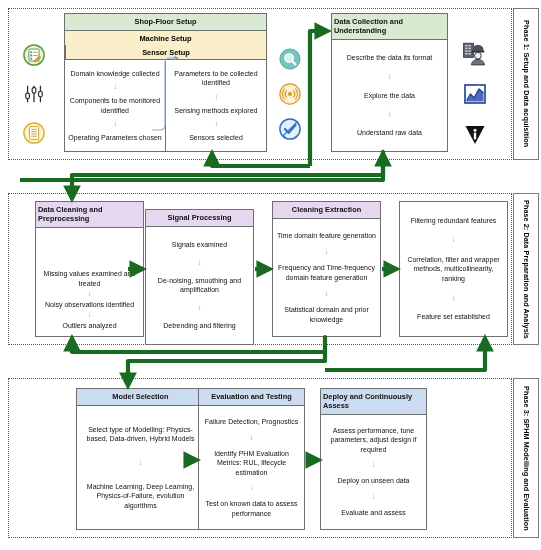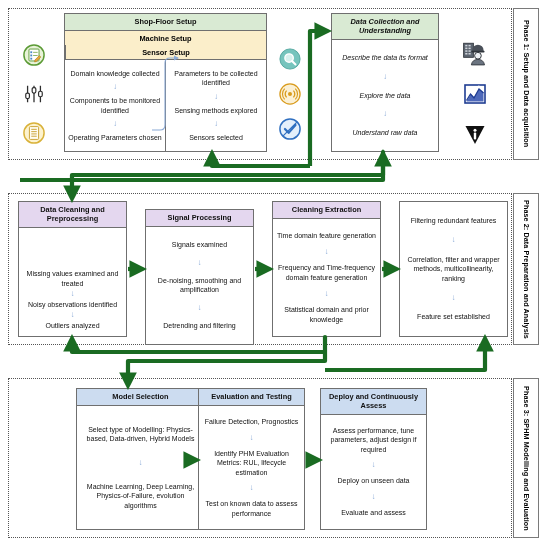--- a/index.html
+++ b/index.html
@@ -56,21 +56,20 @@
   .card {
     position: absolute;
     border: 1px solid #6f6f6f;
     background: #ffffff;
     display: flex;
     flex-direction: column;
   }
   .card-head {
     font-size: 7.4px;
     font-weight: bold;
-    text-align: center;
     color: #111;
     padding: 3px 2px;
     line-height: 1.25;
     border-bottom: 1px solid #6f6f6f;
     display: flex;
     align-items: center;
     justify-content: center;
     min-height: 17px;
   }
   .head-green  { background: #d9ead3; }
@@ -212,21 +211,21 @@
       <path d="M6.2 6.2 A8.2 8.2 0 0 0 6.2 17.8" fill="none" stroke="#d99b1c" stroke-width="1.2"></path>
       <path d="M17.8 6.2 A8.2 8.2 0 0 1 17.8 17.8" fill="none" stroke="#d99b1c" stroke-width="1.2"></path>
     </svg>
     <svg class="ico" viewBox="0 0 24 24">
       <circle cx="12" cy="12" r="11" fill="#e3effb" stroke="#2f6fc0" stroke-width="1.6"></circle>
       <line x1="4.5" y1="19.5" x2="19.5" y2="4.5" stroke="#2f6fc0" stroke-width="1.3"></line>
       <path d="M6.5 12 L10.5 16.2 L18 7.6" fill="none" stroke="#2f6fc0" stroke-width="2.4" stroke-linecap="round" stroke-linejoin="round"></path>
     </svg>
   </div>
 
-  <div class="card" style="left:331px; top:13px; width:108px; height:139px;font-style:italic;">
+  <div class="card" style="left:331px; top:13px; width:117px; height:139px;">
     <div class="card-head head-green">Data Collection and Understanding</div>
     <div class="card-body">
       <div class="step">Describe the data its format</div>
       <div class="vdown">↓</div>
       <div class="step">Explore the data</div>
       <div class="vdown">↓</div>
       <div class="step">Understand raw data</div>
     </div>
   </div>
 
@@ -259,21 +258,21 @@
       <circle cx="12" cy="8.2" r="1.5" fill="#ffffff"></circle>
       <rect x="10.8" y="10.6" width="2.4" height="7" rx="1" fill="#ffffff"></rect>
     </svg>
   </div>
 
   <div class="phase" id="phase2"></div>
   <div class="phase-label" id="phase2-label">
     <span>Phase 2: Data Preparation and Analysis</span>
   </div>
 
-  <div class="card" style="left:18px; top:201px; width:109px; height:136px;gap:36px;">
+  <div class="card" style="left:35px; top:201px; width:109px; height:136px;gap:36px;">
     <div class="card-head head-purple">Data Cleaning and Preprocessing</div>
     <div class="card-body">
       <div class="step">Missing values examined and treated</div>
       <div class="vdown">↓</div>
       <div class="step">Noisy observations identified</div>
       <div class="vdown">↓</div>
       <div class="step">Outliers analyzed</div>
     </div>
   </div>
 

